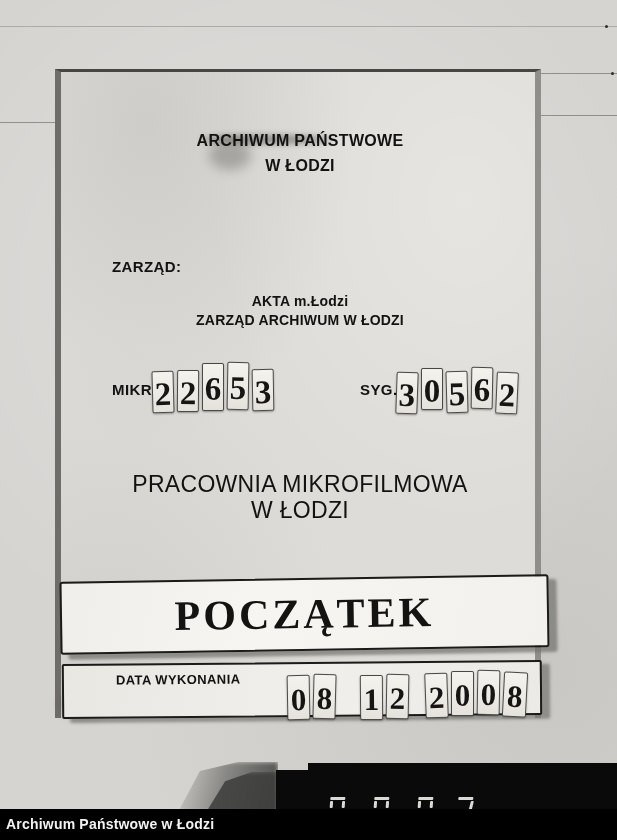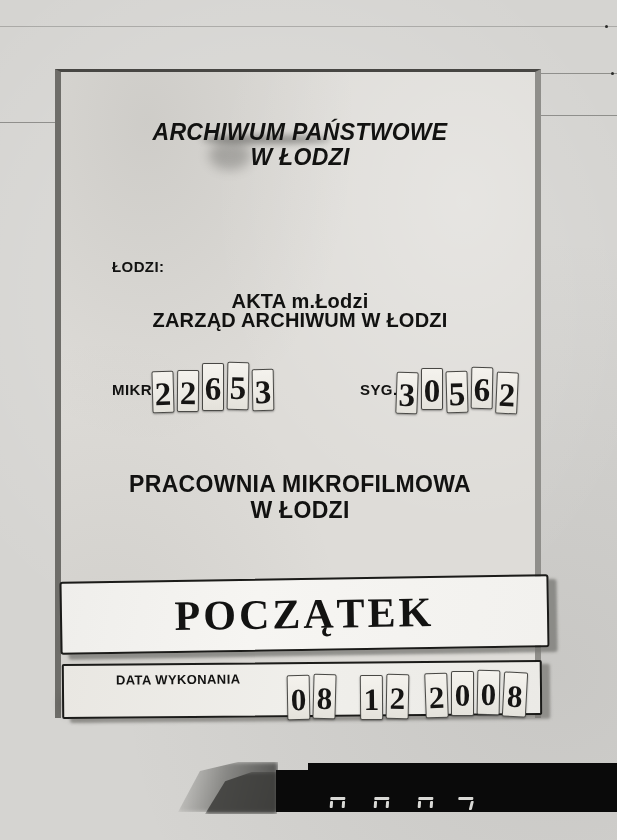--- a/index.html
+++ b/index.html
@@ -36,24 +36,24 @@
   }
   .smudge{position:absolute;border-radius:50%;filter:blur(4px);background:#3a3a37;}
   .sm1{left:140px;top:63px;width:130px;height:9px;opacity:.45;filter:blur(3px);}
   .sm2{left:148px;top:68px;width:42px;height:30px;opacity:.30;filter:blur(6px);}
   .sm3{left:60px;top:690px;width:48px;height:28px;opacity:.28;filter:blur(5px);}
   .sm4{left:64px;top:636px;width:28px;height:16px;opacity:.25;}
 
   .ink{color:#121211;}
   .ctr{left:85px;width:430px;text-align:center;}
 
-  .title-block{top:120px;font-weight:bold;font-size:23px;line-height:25px;letter-spacing:.3px;font-style:italic;}
+  .title-block{top:128px;font-weight:bold;font-size:16px;line-height:25px;letter-spacing:.3px;}
   .zespol{left:112px;top:258px;font-weight:bold;font-size:15px;letter-spacing:.4px;}
-  .fond-block{top:292px;font-weight:bold;font-size:20px;line-height:18.5px;letter-spacing:.2px;}
-  .lab-block{top:471px;font-weight:bold;font-size:23px;line-height:26px;letter-spacing:.3px;}
+  .fond-block{top:292px;font-weight:bold;font-size:14px;line-height:18.5px;letter-spacing:.2px;}
+  .lab-block{top:471px;font-weight:normal;font-size:23px;line-height:26px;letter-spacing:.3px;}
 
   .num-label{font-weight:bold;font-size:15px;letter-spacing:.4px;top:381px;}
   .mikr-label{left:112px;}
   .syg-label{left:360px;}
 
   .tiles{display:flex;gap:3px;}
   .tiles-mikr{left:152px;top:364px;}
   .tiles-syg{left:396px;top:364px;}
   .tile{
     width:22px;height:42px;flex:0 0 auto;
@@ -157,21 +157,21 @@
     <div class="smudge sm2"></div>
   </div>
   <div class="smudge abs sm3"></div>
   <div class="smudge abs sm4"></div>
 
   <div class="abs ctr title-block ink">
     <div>ARCHIWUM PAŃSTWOWE</div>
     <div>W ŁODZI</div>
   </div>
 
-  <div class="abs zespol ink">ŁODZI:</div>
+  <div class="abs zespol ink">ZARZĄD:</div>
 
   <div class="abs ctr fond-block ink">
     <div>AKTA m.Łodzi</div>
     <div>ZARZĄD ARCHIWUM W ŁODZI</div>
   </div>
 
   <div class="abs num-label mikr-label ink">MIKR.</div>
   <div class="abs tiles tiles-mikr">
       <div class="tile">2</div>
       <div class="tile">2</div>
@@ -234,14 +234,17 @@
         <i class="t"></i>
         <i class="l"></i>
         <i class="r"></i>
       </div>
       <div class="seg v7">
         <i class="t"></i>
         <i class="r"></i>
       </div>
     </div>
 
+  <div class="abs caption-bar">
+    <div class="txt">Archiwum Państwowe w Łodzi</div>
+  </div>
 
 </div>
 
 </body></html>

